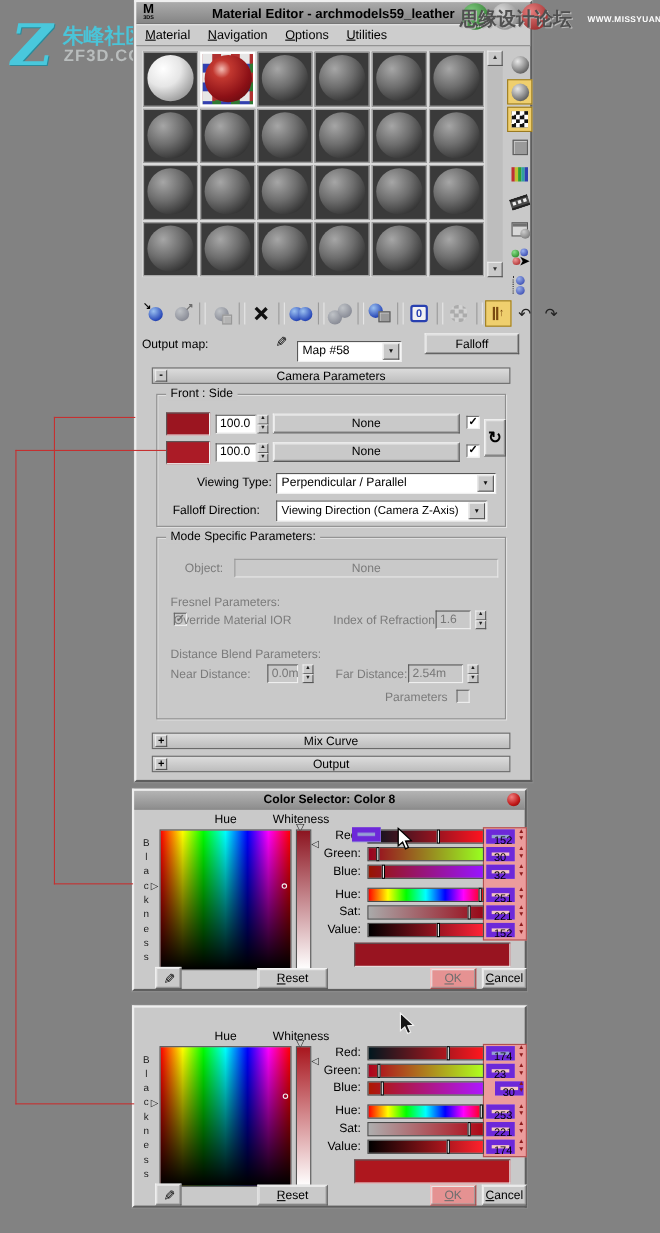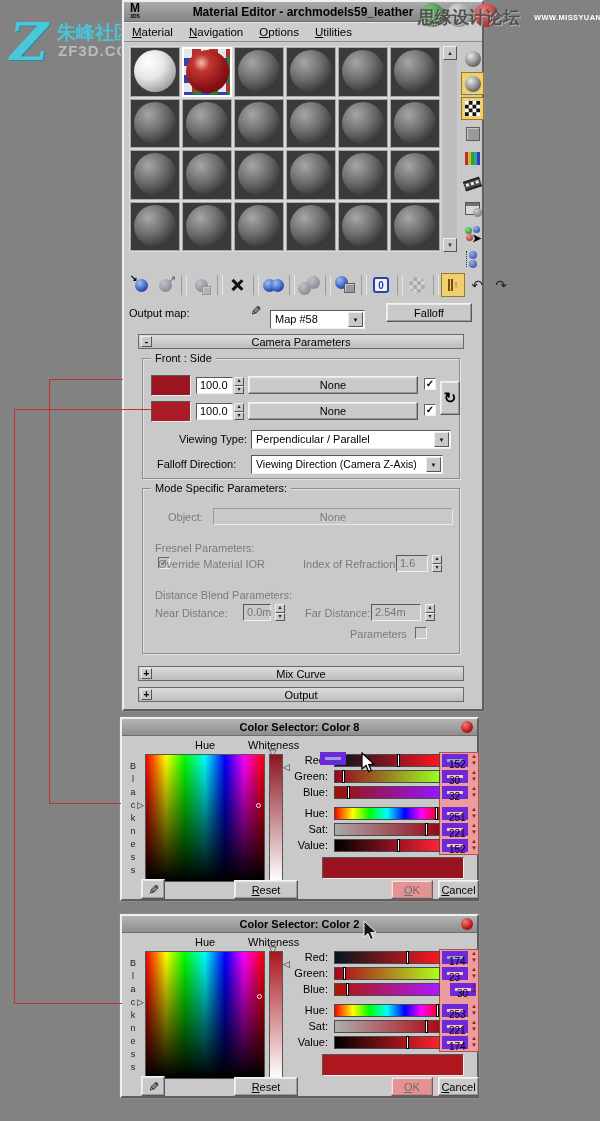--- a/index.html
+++ b/index.html
@@ -563,24 +563,20 @@
     </div>
   <div class="btn okbtn" style="left:269px;top:161px;width:42px;height:19px">
       <span class="fl">OK</span>
     </div>
   <div class="btn" style="left:316px;top:161px;width:41px;height:19px">
       <span class="fl">Cancel</span>
     </div>
 </div>
 
 <div class="win csel" style="left:120px;top:914px">
-  <div class="tbar">
-    <span>Color Selector: Color 2</span>
-    <span class="closeball"></span>
-  </div>
   <span class="abs" style="left:73px;top:20px">Hue</span>
   <span class="abs" style="left:126px;top:20px">Whiteness</span>
   <span class="mkdown" style="left:147px;top:30px">▽</span>
   <span class="blk">Blackness</span>
   <span class="mkright" style="left:15px;top:82px">▷</span>
   <div class="huesq">
     <i style="position:absolute;left:111px;top:42px;width:5px;height:5px;border-radius:50%;border:1px solid #EEE"></i>
   </div>
   <div class="wstrip" style="background:linear-gradient(#A8161E,#FFF)"></div>
   <span class="mkright" style="left:161px;top:44px">◁</span>

